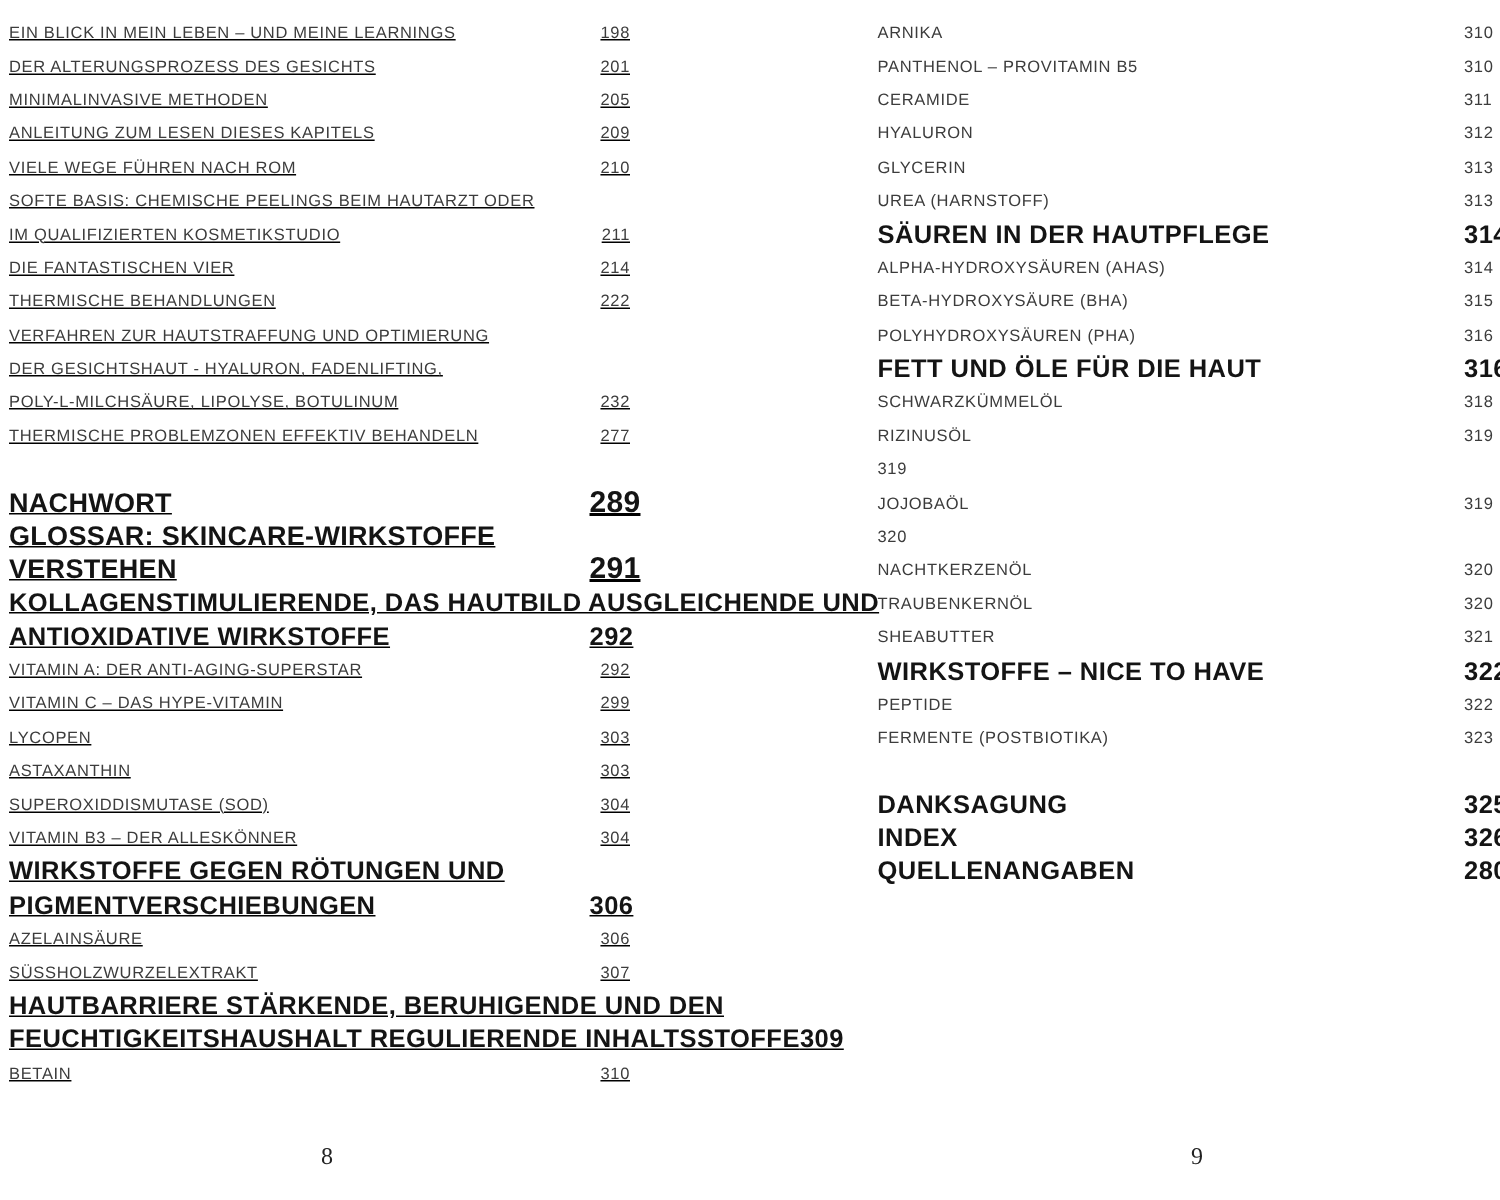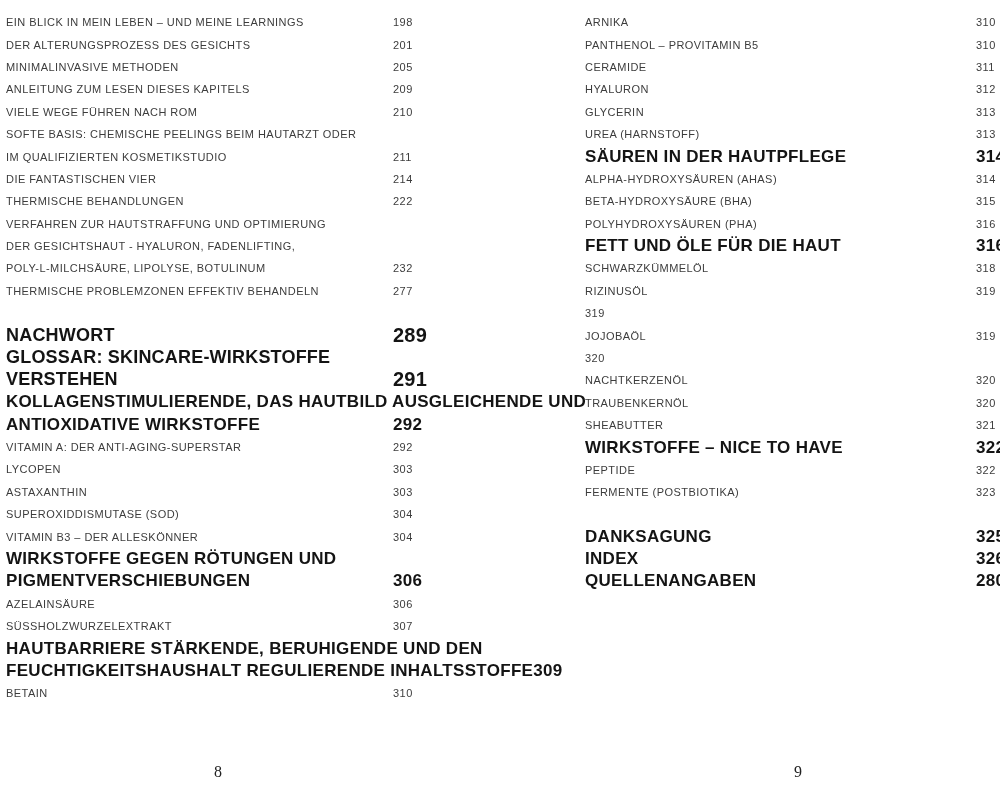--- a/index.html
+++ b/index.html
@@ -12,32 +12,32 @@
     width: 1000px;
     height: 800px;
     background: #ffffff;
     font-family: "Liberation Sans", sans-serif;
     overflow: hidden;
   }
   .page-col {
     position: absolute;
     top: 11px;
   }
-  #col-left  { left: 6px;   width: 414px; }
+  #col-left  { left: 6px;   width: 414px; text-decoration: underline; }
   #col-right { left: 585px; width: 412px; }
 
   .row {
     display: flex;
     align-items: center;
     height: 22.4px;
     white-space: nowrap;
   }
   .row .lbl { flex: 1 1 auto; overflow: visible; }
   .row .num { flex: 0 0 auto; text-align: left; }
-  #col-left  .row .num { width: 27px; }
+  #col-left  .row .num { width: 27px; text-align: right; }
   #col-right .row .num { width: 21px; }
 
   .row.normal {
     font-size: 11px;
     letter-spacing: 0.45px;
     font-weight: 400;
     color: #3c3c3c;
   }
   .row.bold {
     font-size: 17px;
@@ -142,20 +142,24 @@
       </div>
       <div class="row bold">
         <span class="lbl">ANTIOXIDATIVE WIRKSTOFFE</span>
         <span class="num">292</span>
       </div>
       <div class="row normal">
         <span class="lbl">VITAMIN A: DER ANTI-AGING-SUPERSTAR</span>
         <span class="num">292</span>
       </div>
       <div class="row normal">
+        <span class="lbl">VITAMIN C – DAS HYPE-VITAMIN</span>
+        <span class="num">299</span>
+      </div>
+      <div class="row normal">
         <span class="lbl">LYCOPEN</span>
         <span class="num">303</span>
       </div>
       <div class="row normal">
         <span class="lbl">ASTAXANTHIN</span>
         <span class="num">303</span>
       </div>
       <div class="row normal">
         <span class="lbl">SUPEROXIDDISMUTASE (SOD)</span>
         <span class="num">304</span>

